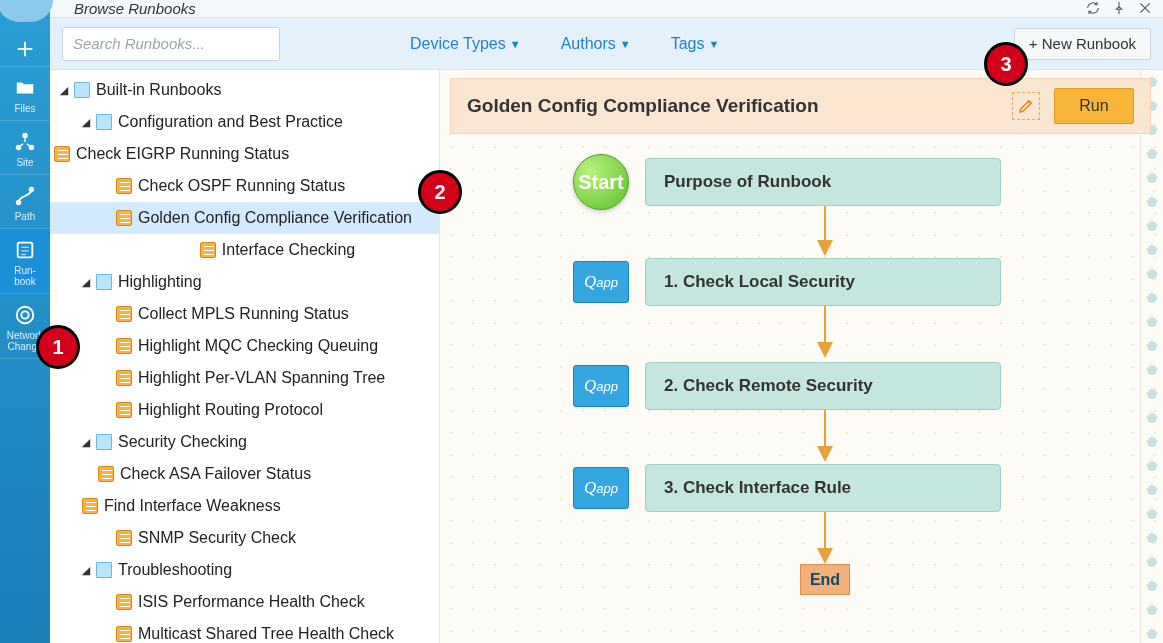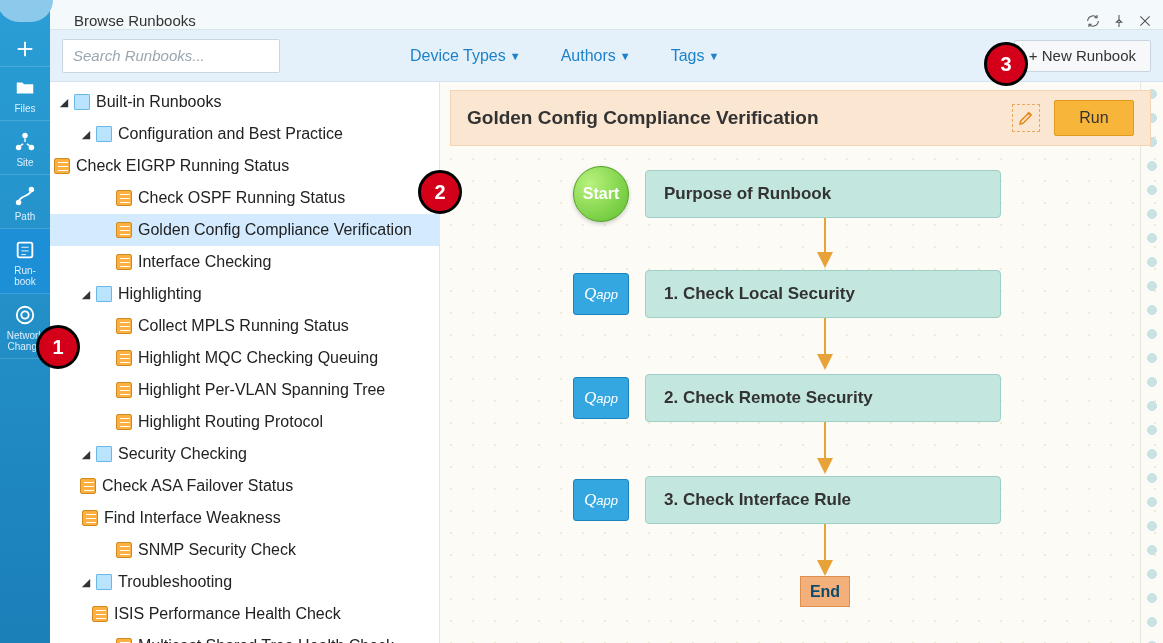--- a/index.html
+++ b/index.html
@@ -28,23 +28,23 @@
 }
 .rail-item.active { background: #1d8fd6; }
 .rail-item span.lbl { margin-top: 4px; text-align:center; line-height:11px;}
 .rail-icon { width: 22px; height: 22px; }
 
 
 .main { flex: 1; display: flex; flex-direction: column; height: 100%; }
 
 
 .hdr {
-  height: 30px; background: #f4f9fc; border-bottom: 1px solid #d9e4ec;
-  display: flex; align-items: flex-end; padding: 0 10px 0 24px;
-  font-size: 15px; color: #333;
+  height: 18px; background: #f4f9fc; border-bottom: 1px solid #d9e4ec;
+  display: flex; align-items: flex-start; padding: 0 10px 0 24px;
+  font-size: 15px; color: #333; font-style: italic;
 }
 .hdr-title { flex: 1; }
 .hdr-icons { display: flex; gap: 10px; }
 .hdr-ic { width: 16px; height: 16px; cursor: pointer; stroke: #555; fill:none; stroke-width:1.6;}
 
 
 .filterbar {
   height: 52px; background: #e5f1fa;
   display: flex; align-items: center; padding: 0 12px; gap: 40px;
   border-bottom: 1px solid #d3e3ef;
@@ -109,21 +109,21 @@
   font-size:16px; color:#333; cursor:pointer;
 }
 
 .flow { position:relative; margin-top:18px; height: 520px; }
 .flow svg.lines { position:absolute; left:0; top:0; width:100%; height:100%; pointer-events:none; }
 
 .node { position:absolute; display:flex; align-items:center; }
 .start-badge {
   width:56px; height:56px; border-radius:50%;
   background: radial-gradient(circle at 30% 30%, #b7f27d, #5fbf2c);
-  border:1px solid #4da020; color:#fff; font-weight:600; font-size:16px;
+  border:1px solid #4da020; color:#fff; font-weight:600; font-size:20px;
   display:flex; align-items:center; justify-content:center;
   box-shadow: 0 2px 4px rgba(0,0,0,0.2);
 }
 .qapp-badge {
   width:56px; height:42px; background:#34a6e0; border:1px solid #1c84bd; border-radius:3px;
   color:#fff; font-style:italic; font-size:17px; display:flex; align-items:center; justify-content:center;
 }
 .step-box {
   width:356px; height:48px; background:#c3e6df; border:1px solid #9ed0c6; border-radius:4px;
   display:flex; align-items:center; padding-left:18px; font-size:17px; font-weight:600; color:#333;
@@ -262,21 +262,21 @@
           <span>Check EIGRP Running Status</span>
         </div>
         <div class="tnode" style="padding-left:62px;">
           <span class="file-ic"></span>
           <span>Check OSPF Running Status</span>
         </div>
         <div class="tnode sel" style="padding-left:62px;">
           <span class="file-ic"></span>
           <span>Golden Config Compliance Verification</span>
         </div>
-        <div class="tnode" style="padding-left:62px;">
+        <div class="tnode" style="padding-left:62px;justify-content:center;">
           <span class="file-ic"></span>
           <span>Interface Checking</span>
         </div>
 
         <div class="tnode" style="padding-left:30px;">
           <span class="expander">◢</span>
           <span class="folder-ic"></span>
           <span>Highlighting</span>
         </div>
         <div class="tnode" style="padding-left:62px;">
@@ -294,39 +294,39 @@
         <div class="tnode" style="padding-left:62px;">
           <span class="file-ic"></span>
           <span>Highlight Routing Protocol</span>
         </div>
 
         <div class="tnode" style="padding-left:30px;">
           <span class="expander">◢</span>
           <span class="folder-ic"></span>
           <span>Security Checking</span>
         </div>
-        <div class="tnode" style="padding-left:26px;">
+        <div class="tnode" style="padding-left:44px;">
           <span class="file-ic"></span>
           <span>Check ASA Failover Status</span>
         </div>
         <div class="tnode" style="padding-left:28px;">
           <span class="file-ic"></span>
           <span>Find Interface Weakness</span>
         </div>
         <div class="tnode" style="padding-left:62px;">
           <span class="file-ic"></span>
           <span>SNMP Security Check</span>
         </div>
 
         <div class="tnode" style="padding-left:30px;">
           <span class="expander">◢</span>
           <span class="folder-ic"></span>
           <span>Troubleshooting</span>
         </div>
-        <div class="tnode" style="padding-left:38px;">
+        <div class="tnode" style="padding-left:62px;">
           <span class="file-ic"></span>
           <span>ISIS Performance Health Check</span>
         </div>
         <div class="tnode" style="padding-left:62px;">
           <span class="file-ic"></span>
           <span>Multicast Shared Tree Health Check</span>
         </div>
       </div>
 
       <div class="canvas">

